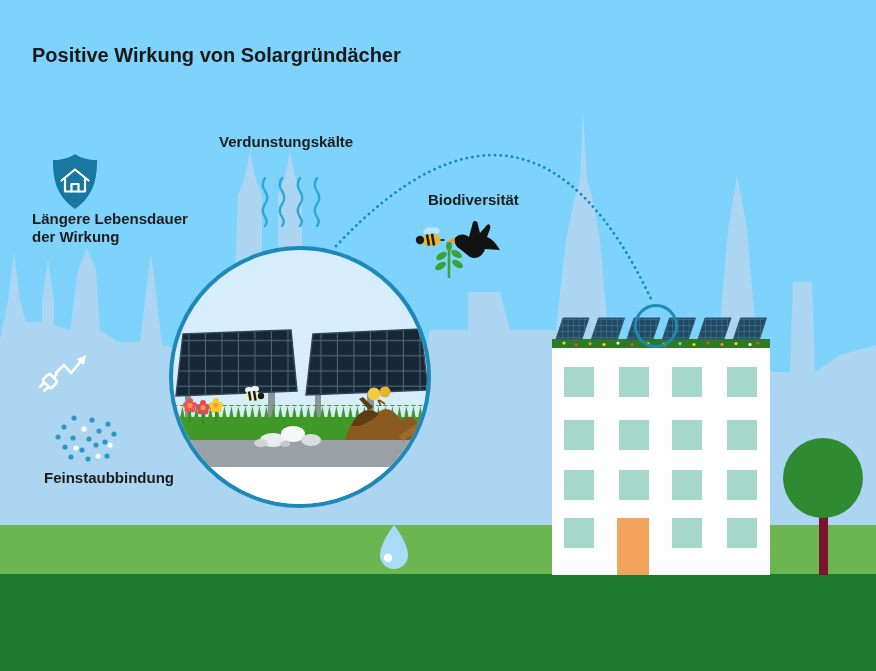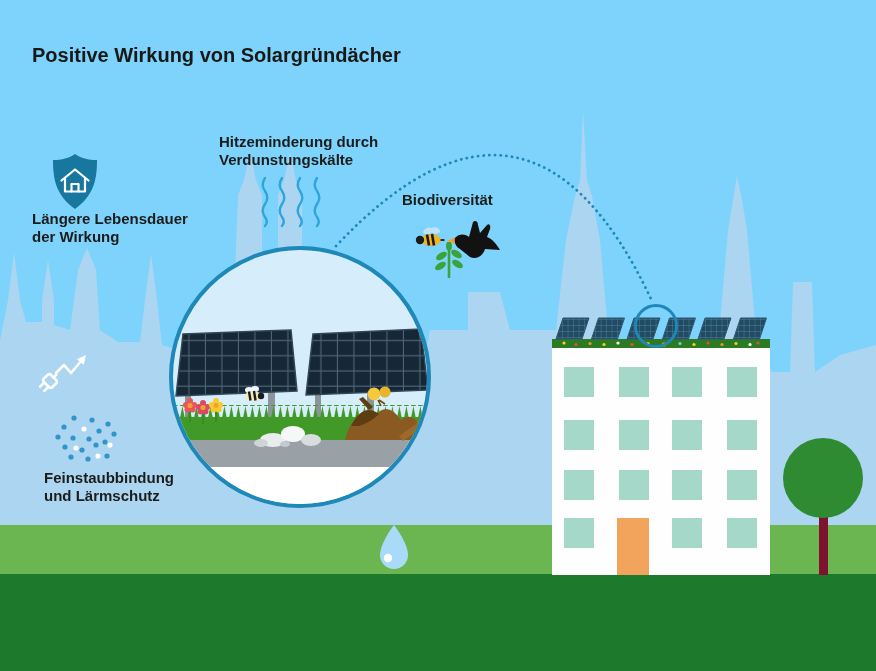--- a/index.html
+++ b/index.html
@@ -286,28 +286,26 @@
     <path fill="#121212" d="M9,19 C13,14 20,15 23,18 L27,3 C29,1 32,2 32,6 L34,14 L41,6
       C43,4 45,6 44,10 L41,18 C47,20 51,26 54,31 L39,30 C37,37 30,41 24,38 L14,30 C10,28 8,24 9,19 Z"></path>
   </svg>
 
   <svg class="abs" style="left:376px;top:524px;" width="36" height="48" viewBox="0 0 36 48">
     <path d="M18,1 C18,1 4,19 4,31 a14,14 0 0 0 28,0 C32,19 18,1 18,1 Z" fill="#a9dbf8"></path>
     <circle cx="12" cy="34" r="4.2" fill="#ffffff"></circle>
   </svg>
 
   <div class="label" style="left:219px;top:133px;">
-    <span>Hitzeminderung durch</span>
     <span>Verdunstungskälte</span>
   </div>
   <div class="label" style="left:32px;top:210px;">
     <span>Längere Lebensdauer</span>
     <span>der Wirkung</span>
   </div>
-  <div class="label" style="left:402px;top:191px;">
+  <div class="label" style="left:428px;top:191px;">
     <span>Biodiversität</span>
   </div>
   <div class="label" style="left:44px;top:469px;">
     <span>Feinstaubbindung</span>
-    <span>und Lärmschutz</span>
   </div>
 
 </div>
 
 </body></html>

